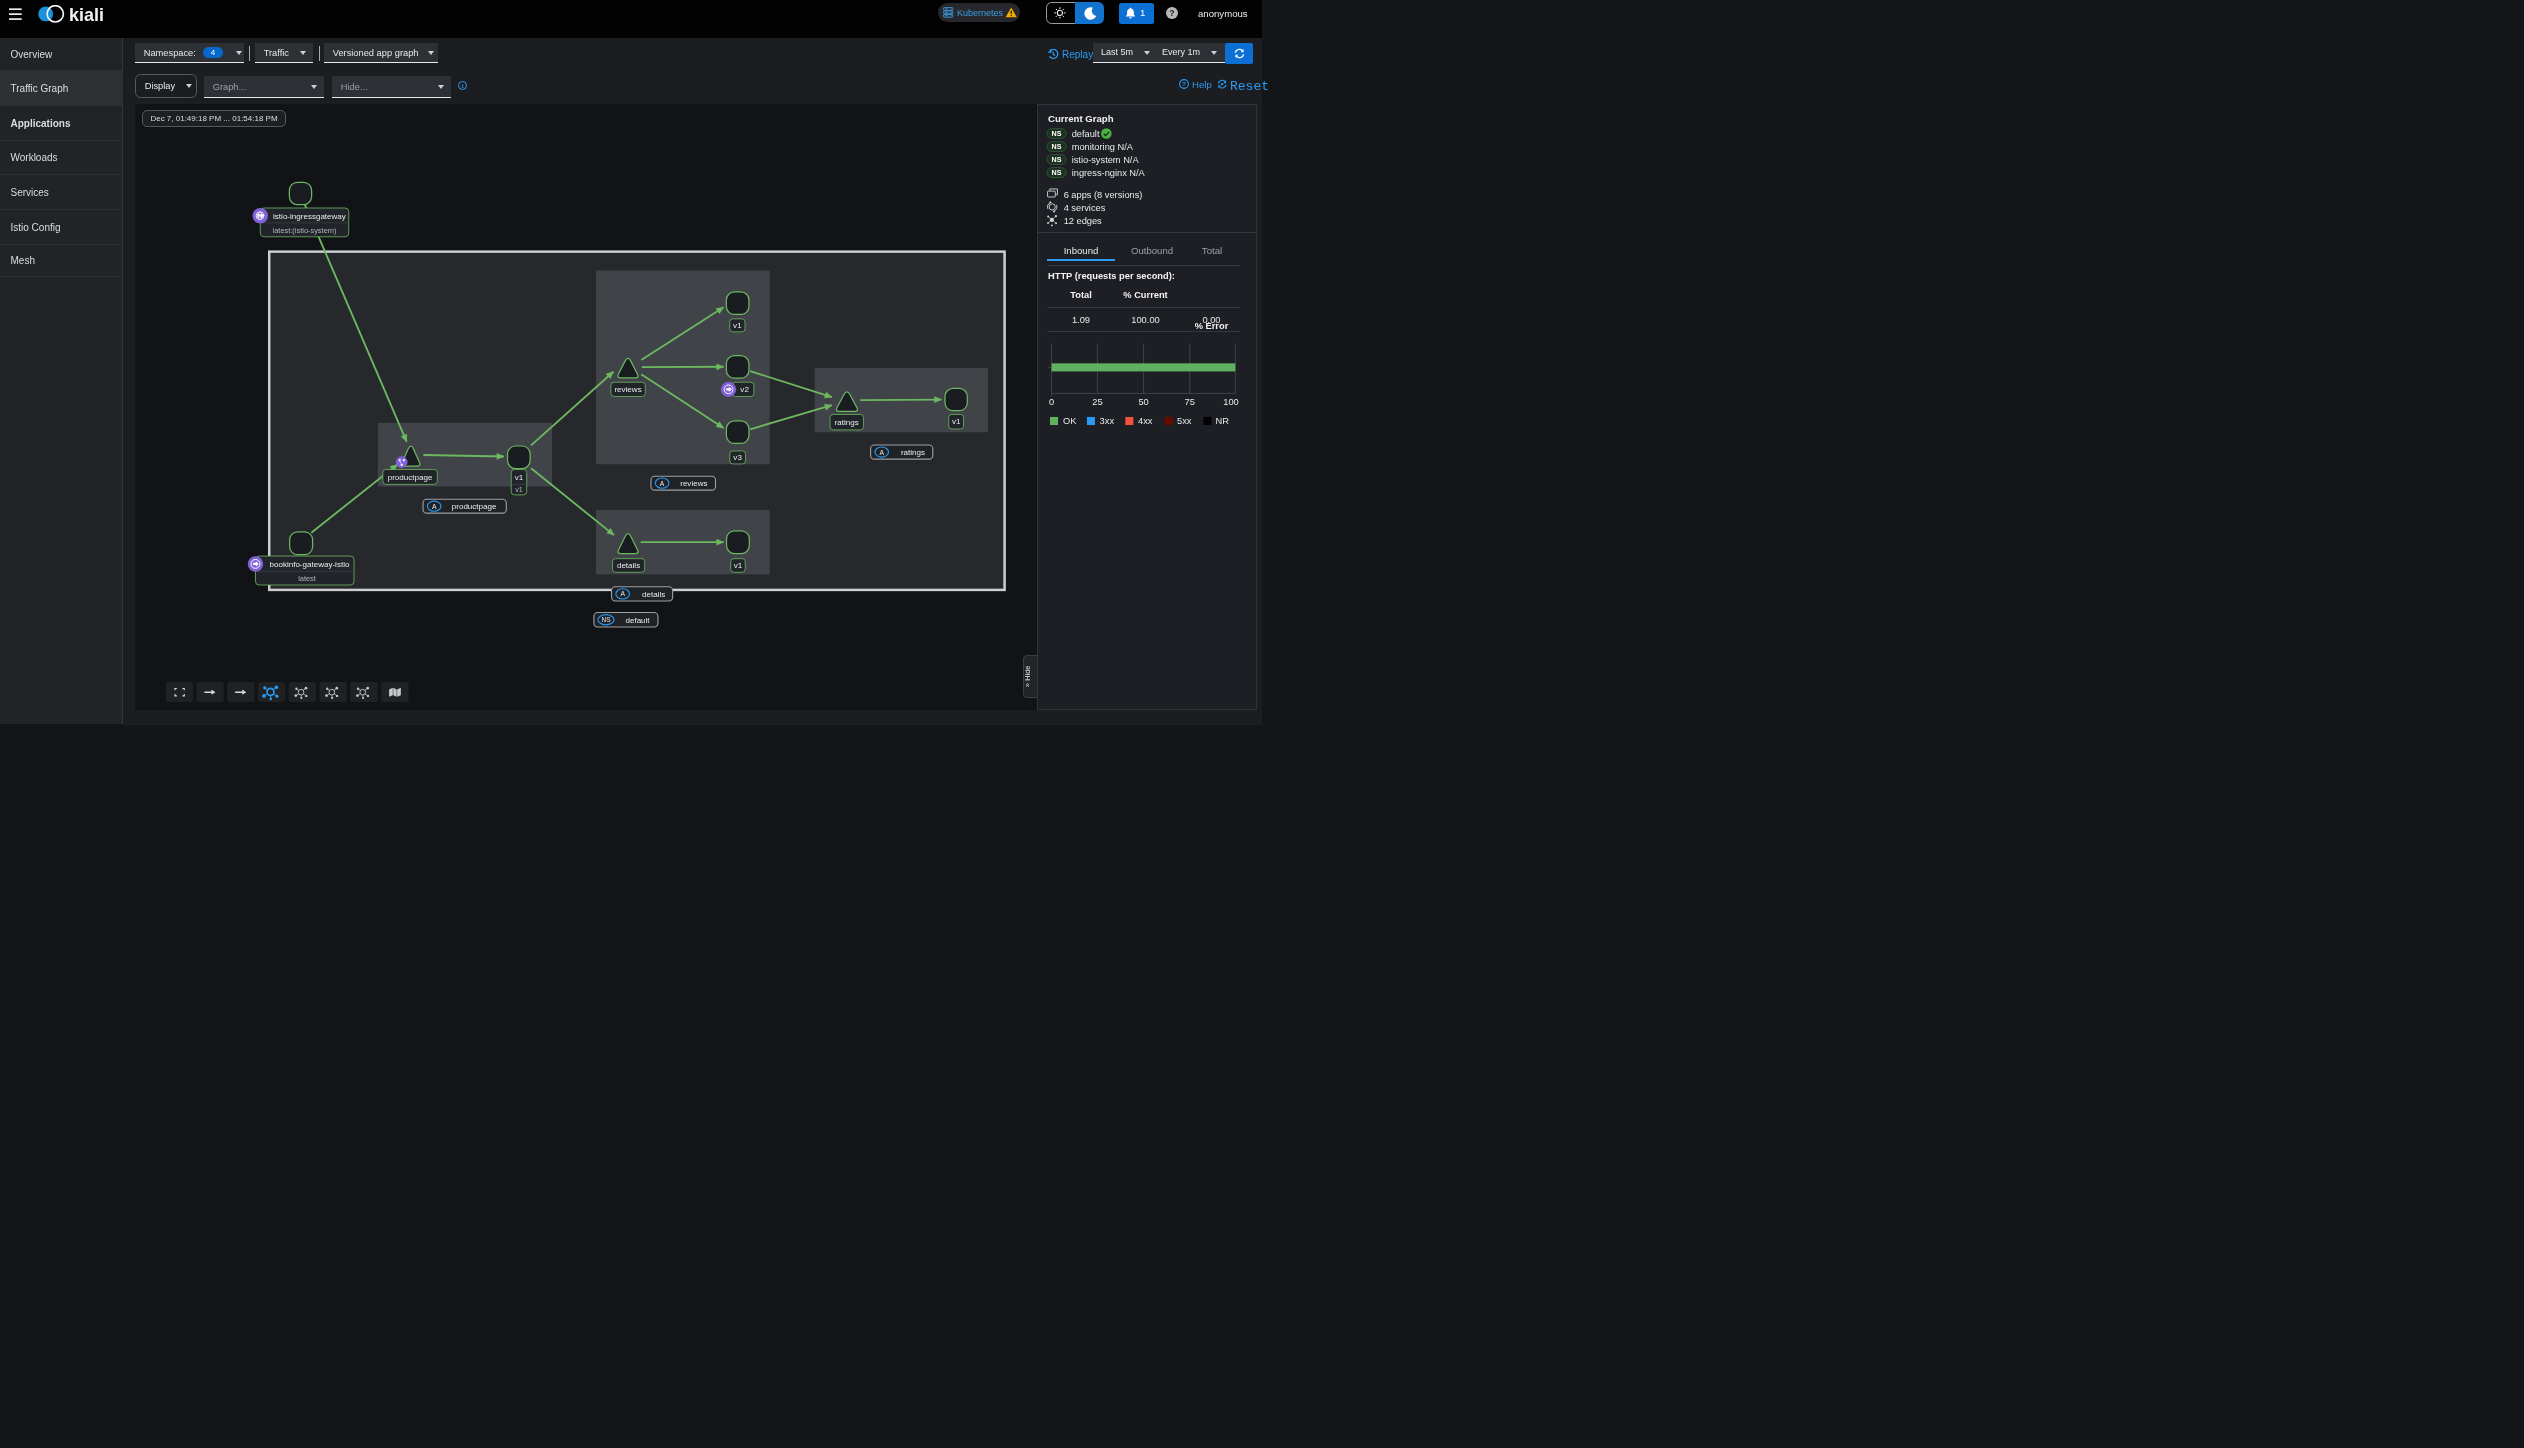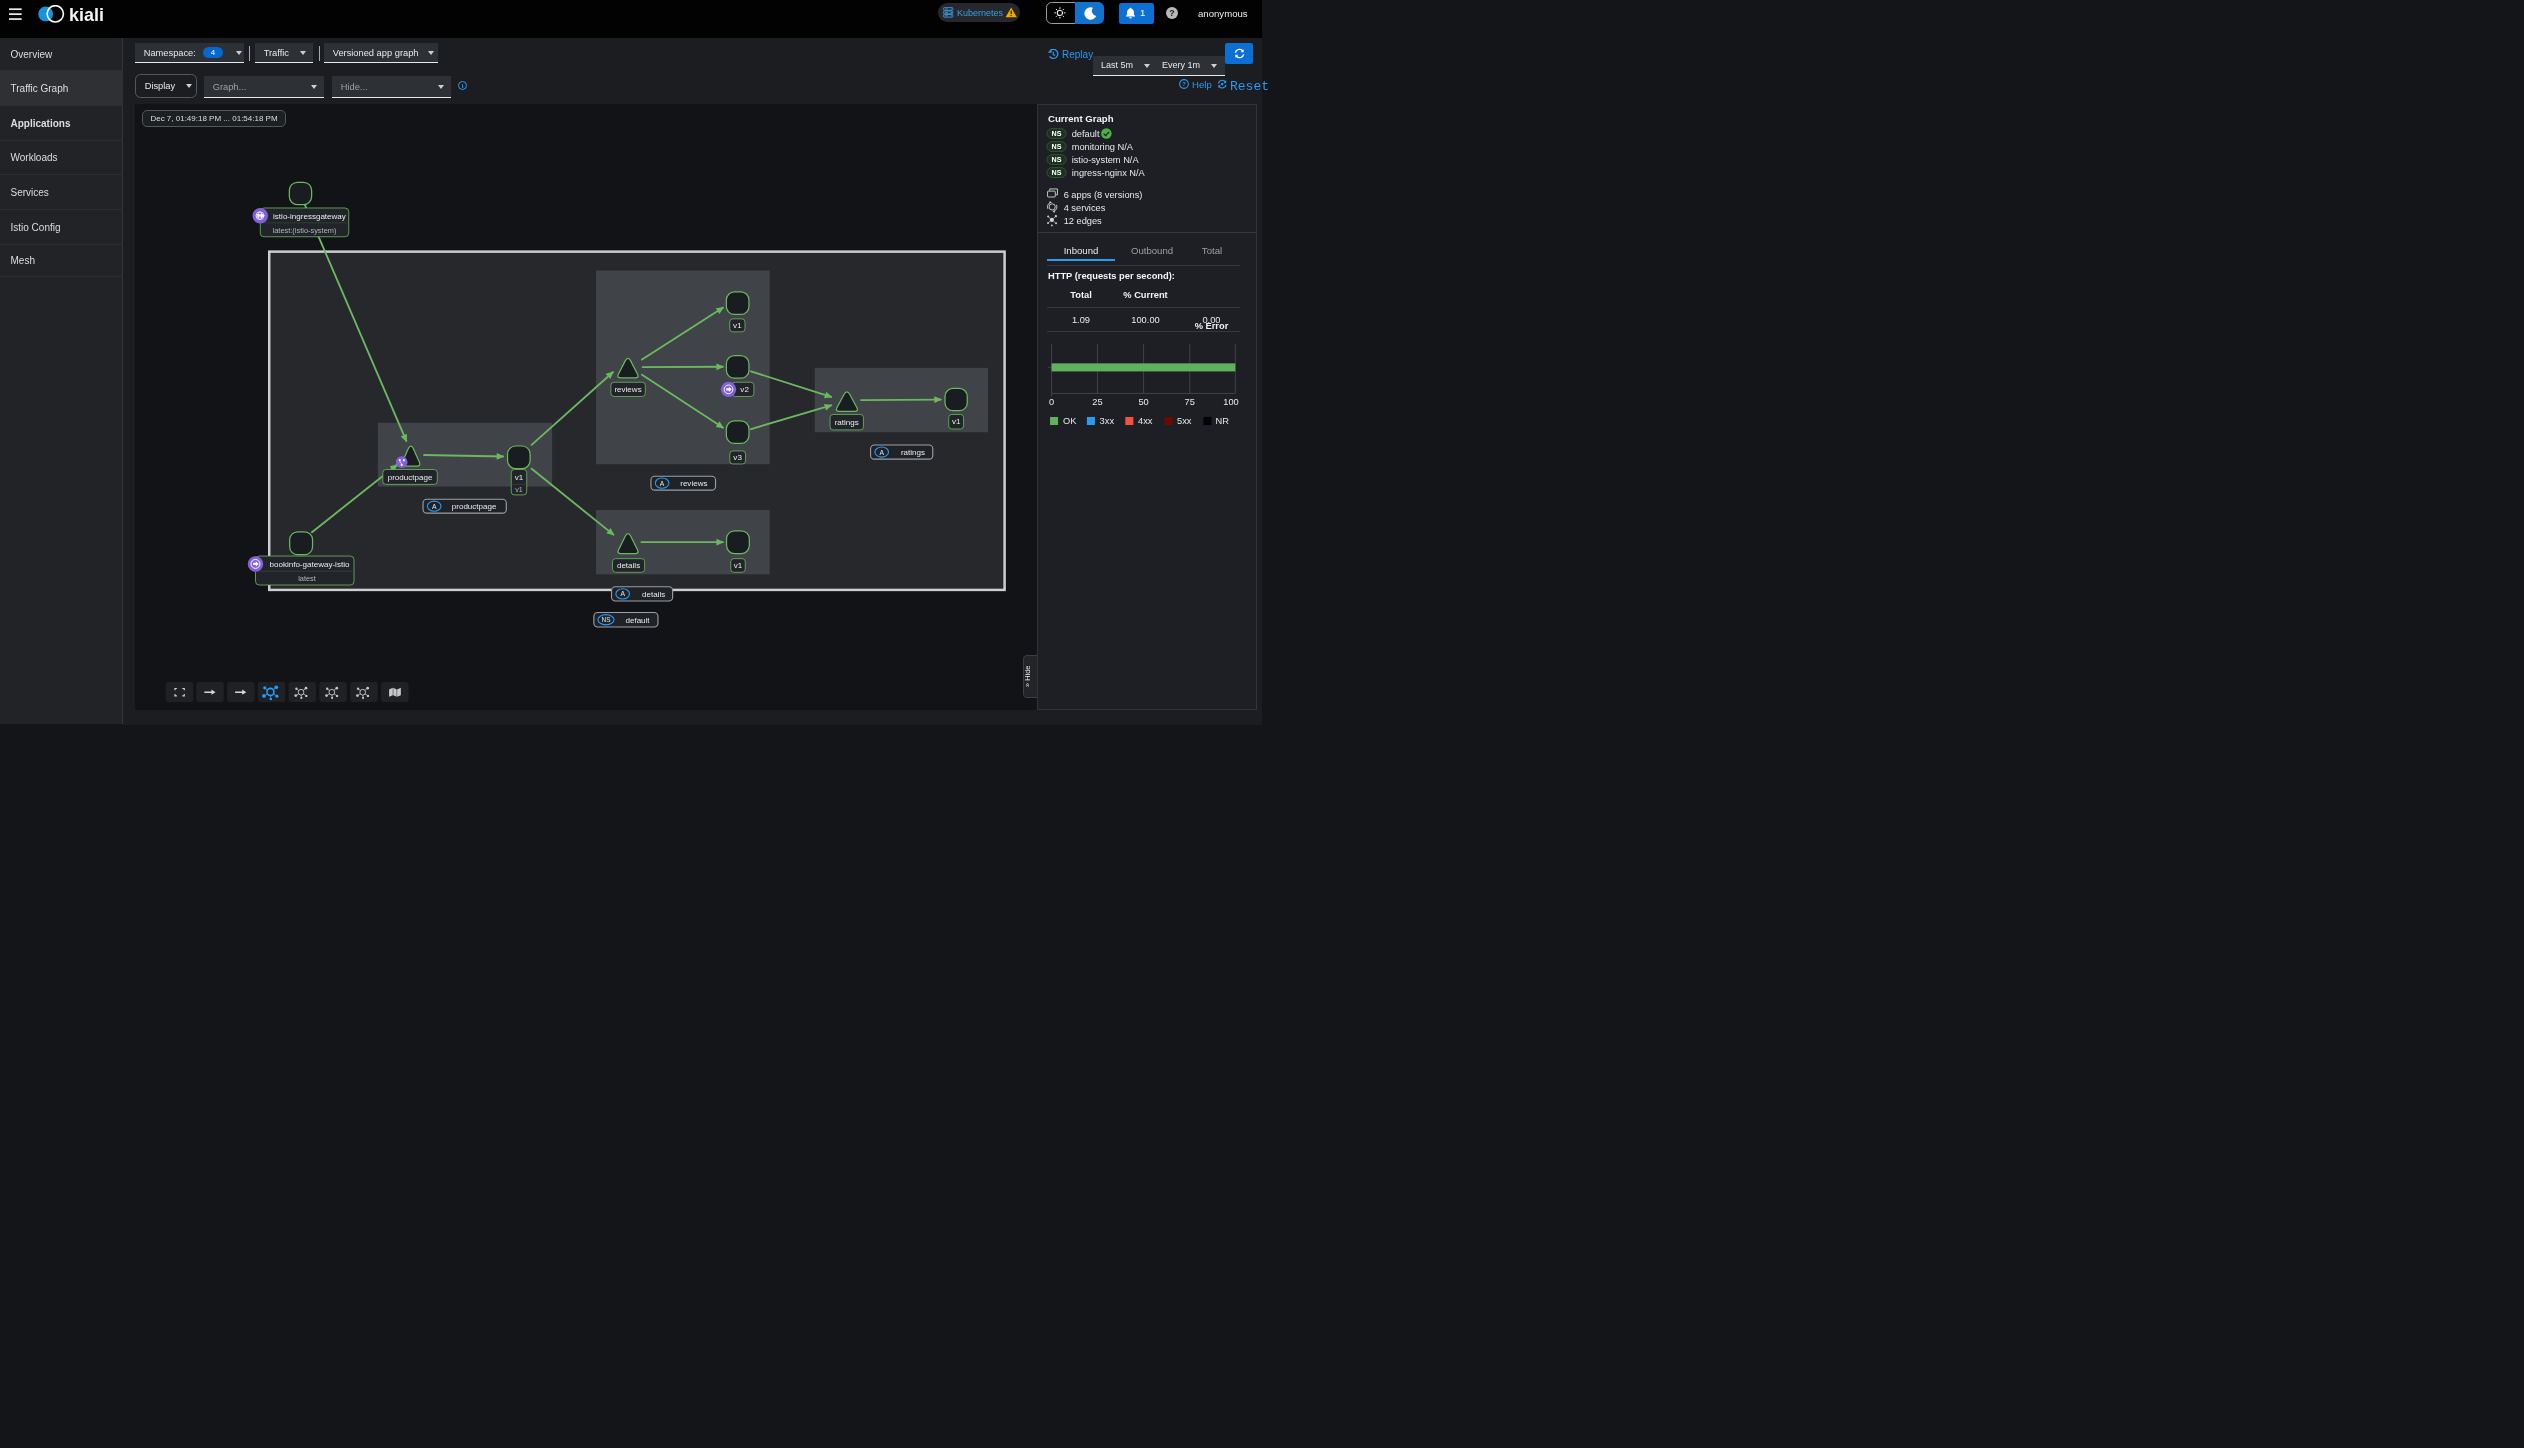--- a/index.html
+++ b/index.html
@@ -112,21 +112,21 @@
   <span style="margin-left:8.7px;">Versioned app graph</span>
   <span class="caret" style="margin-left:9.3px;"></span>
 </div>
 
 <svg class="abs" style="left:1048px; top:49px;" width="10.5" height="10.5" viewBox="0 0 17 17">
   <path d="M3.2 3 A7.3 7.3 0 1 1 2.5 12" fill="none" stroke="#2b9af3" stroke-width="2.1"></path>
   <path d="M5.8 0 L5.8 6 L-0.2 6 Z" fill="#2b9af3"></path>
   <path d="M8.5 4.6 L8.5 9 L11.6 10.7" fill="none" stroke="#2b9af3" stroke-width="1.9"></path>
 </svg>
 <div class="abs blue" style="left:1062px; top:49px; font-size:10px;">Replay</div>
-<div class="sel" style="left:1093px; top:56px; width:132px; font-size:9px;">
+<div class="sel" style="left:1093px; top:43px; width:132px; font-size:9px;">
   <span class="abs" style="left:8px; top:4.3px;">Last 5m</span>
   <span class="caret abs" style="left:51px; top:8px;"></span>
   <span class="abs" style="left:69px; top:4.3px;">Every 1m</span>
   <span class="caret abs" style="left:118px; top:8px;"></span>
 </div>
 <div class="abs" style="left:1225px; top:43px; width:28px; height:21px; background:#0b6fd4; border-radius:1.9px;"></div>
 <svg class="abs" style="left:1234px; top:48px;" width="11" height="11" viewBox="0 0 18 18">
   <path d="M15.8 2 L15.8 7 L10.8 7 L13 4.8 A5.7 5.7 0 0 0 3.4 7.6 L1 7.6 A8 8 0 0 1 14.4 3.4 Z" fill="#fff"></path>
   <path d="M2.2 16 L2.2 11 L7.2 11 L5 13.2 A5.7 5.7 0 0 0 14.6 10.4 L17 10.4 A8 8 0 0 1 3.6 14.6 Z" fill="#fff"></path>
 </svg>

